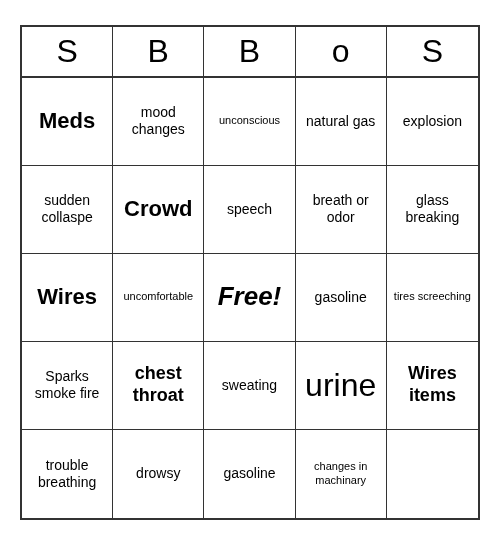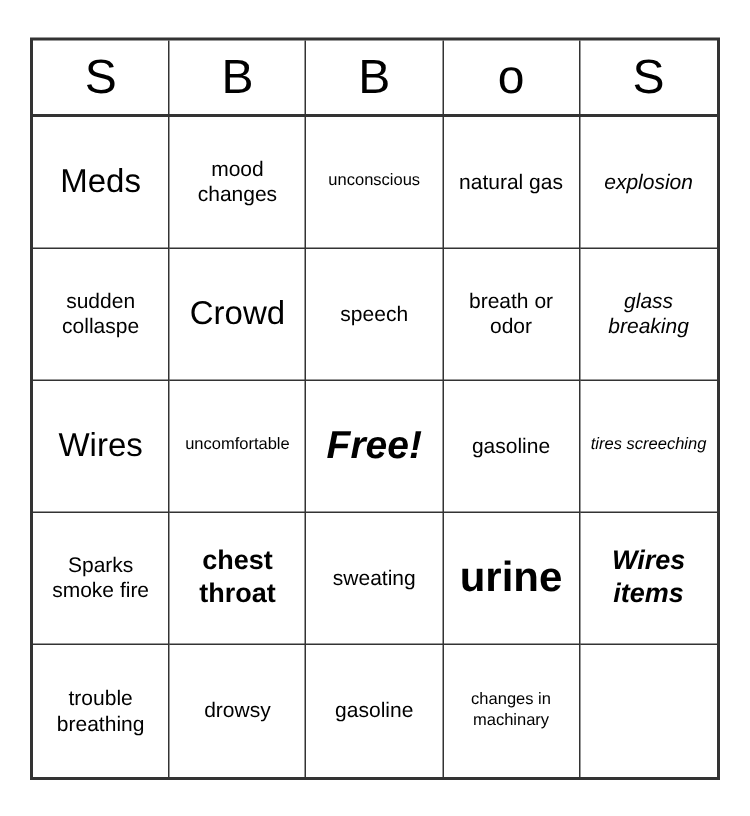--- a/index.html
+++ b/index.html
@@ -56,50 +56,49 @@
       align-items: center;
       justify-content: center;
       text-align: center;
       padding: 4px;
       font-size: 14px;
       line-height: 1.2;
     }
 
     .cell:nth-child(5n) {
       border-right: none;
-      font-style: italic;
     }
 
     .cell:nth-child(n+21) {
       border-bottom: none;
     }
 
     .cell.large-text {
       font-size: 22px;
-      font-weight: normal;
+      font-weight: bold;
     }
 
     .cell.medium-text {
       font-size: 18px;
       font-weight: bold;
     }
 
     .cell.small-text {
       font-size: 11px;
     }
 
     .cell.free {
       font-size: 26px;
       font-weight: bold;
       font-style: italic;
     }
 
     .cell.urine-text {
-      font-size: 28px;
-      font-weight: bold;
+      font-size: 32px;
+      font-weight: normal;
     }
   </style>
 </head>
 <body>
 
 <div class="bingo-card">
   <div class="header-row">
   <div class="header-cell">S</div>
       <div class="header-cell">B</div>
       <div class="header-cell">B</div>

